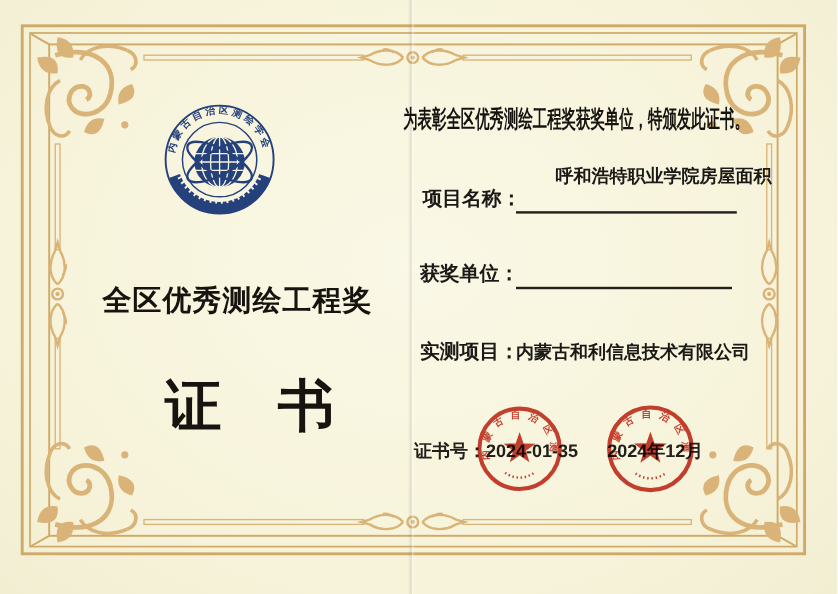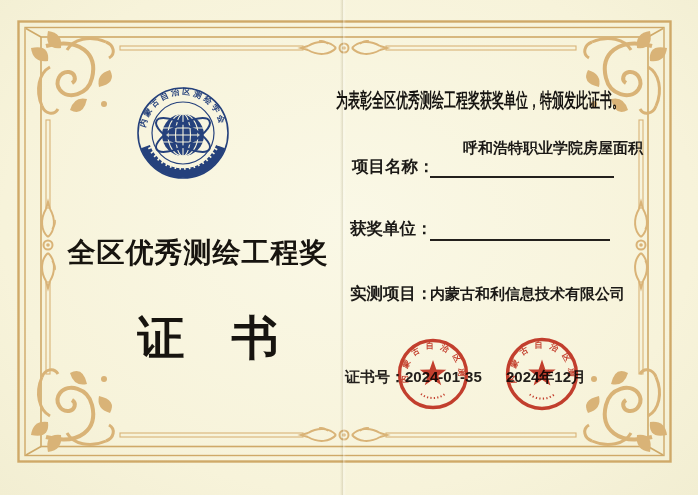--- a/index.html
+++ b/index.html
@@ -24,21 +24,21 @@
     font-size:20px;font-weight:900;color:#151310;
     white-space:nowrap;line-height:1;
     transform:scaleX(0.60);transform-origin:0 0;
   }
   .flabel{font-size:16.5px;font-weight:900;color:#1b1916;white-space:nowrap;line-height:1;}
   .fvalue{font-weight:900;color:#1b1916;line-height:1;text-align:right;}
   .center{text-align:center;margin-left:32px;}
   .uline{border-top:2px solid #23201c;height:0;}
   .award-title{
     left:40px;top:239px;width:316px;text-align:center;
-    font-size:28px;font-weight:900;color:#17140f;letter-spacing:1px;line-height:1;
+    font-size:24px;font-weight:900;color:#17140f;letter-spacing:1px;line-height:1;
   }
   .cert-title{
     left:40px;top:314px;width:304px;text-align:center;
     font-size:47px;font-weight:900;color:#17140f;line-height:1;padding-left:32px;
   }
   .footer-text{font-size:15px;font-weight:900;color:#23201c;white-space:nowrap;line-height:1;}
   .seal{mix-blend-mode:multiply;opacity:0.92;}
 </style>
 </head>
 <body>

